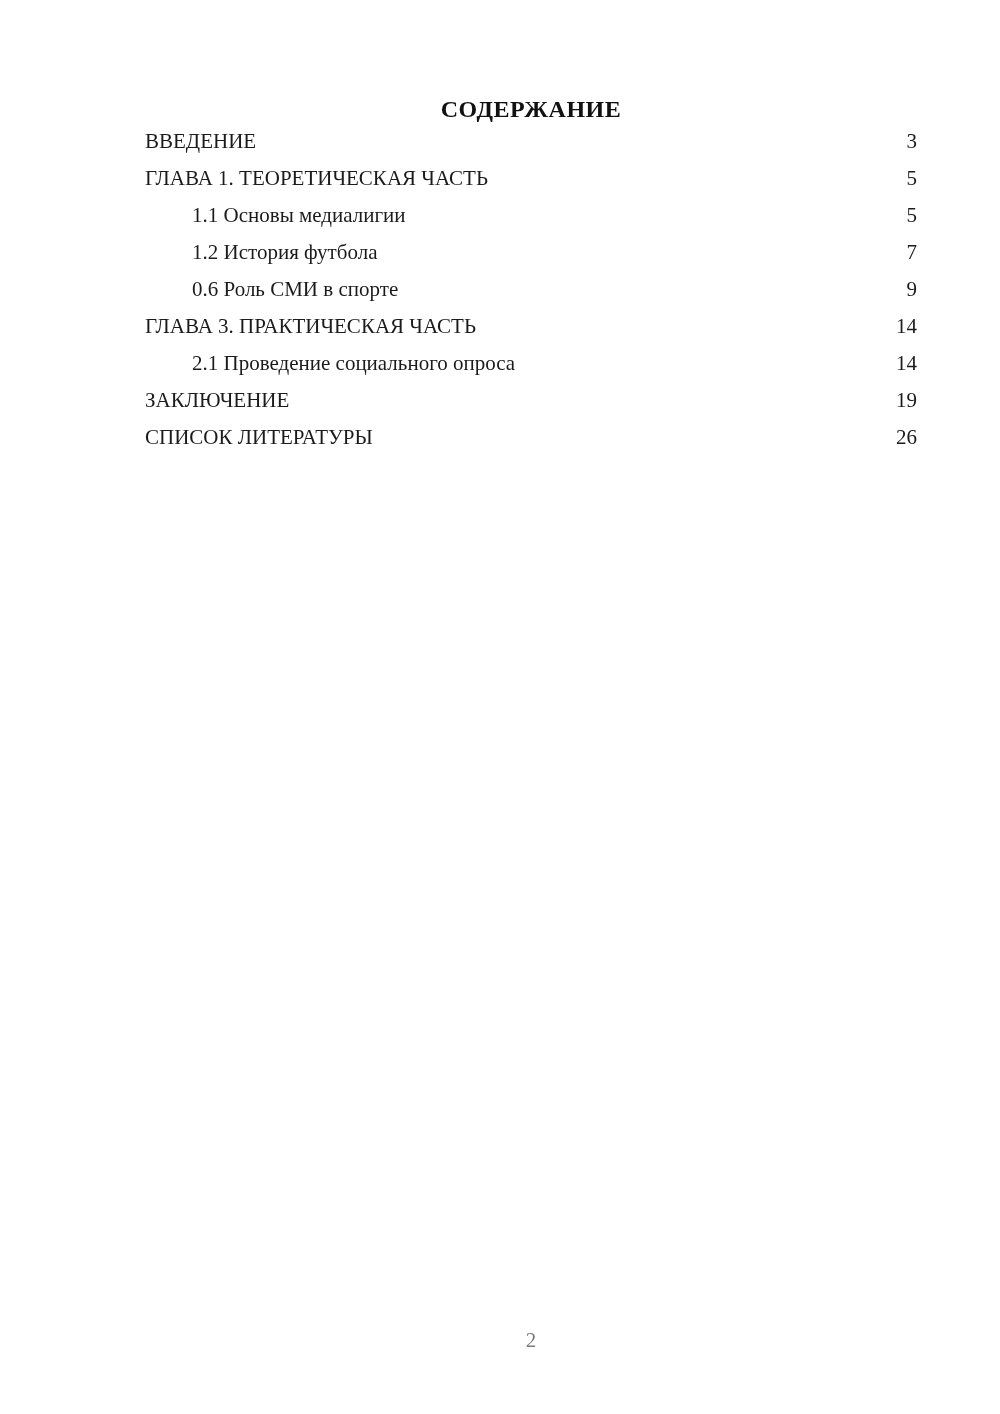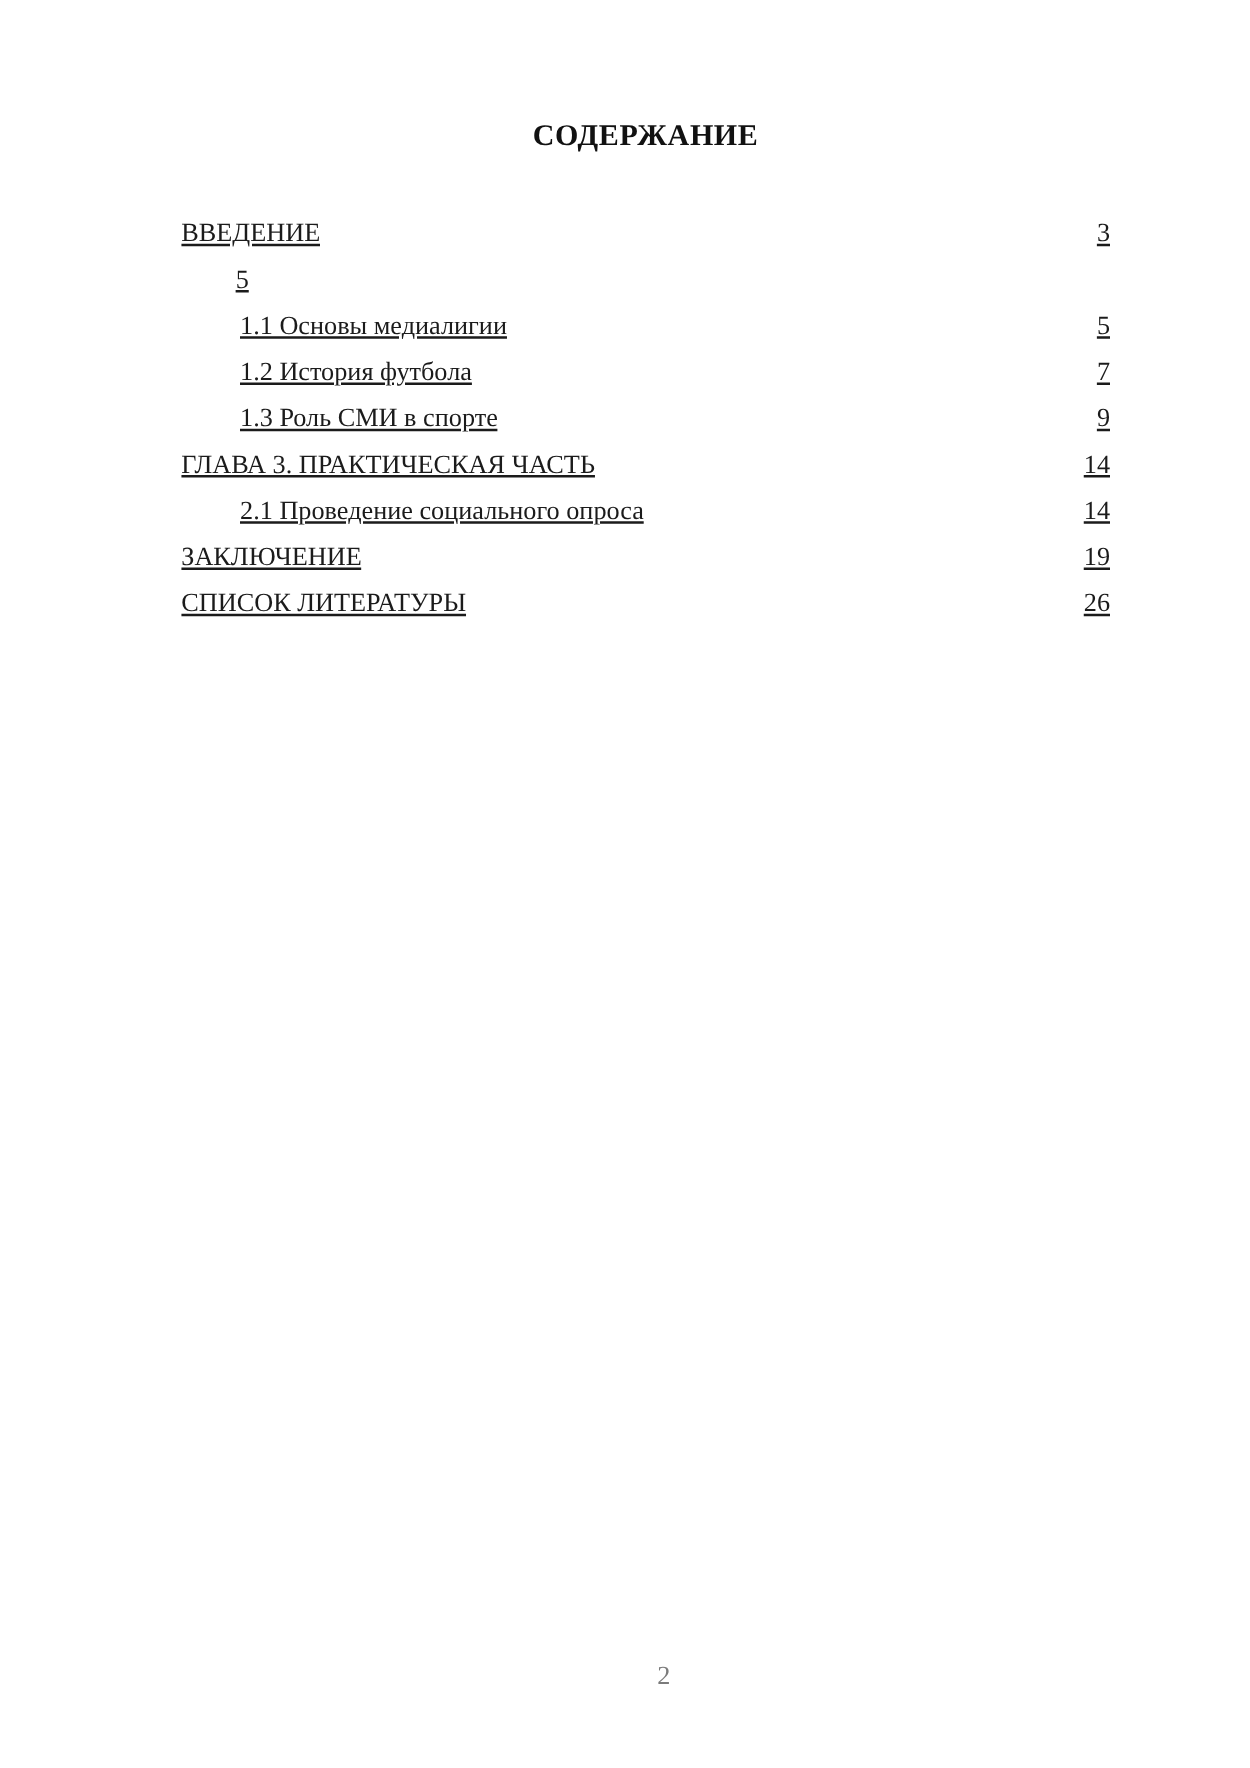--- a/index.html
+++ b/index.html
@@ -15,33 +15,31 @@
     color: #1b1b1b;
     overflow: hidden;
   }
   .page {
     position: absolute;
     top: 0;
     left: 0;
     width: 1000px;
     height: 1414px;
     box-sizing: border-box;
-    padding: 95px 112px 0 145px; 
+    padding: 95px 83px 0 145px; 
   }
   .doc-title {
     text-align: center;
     font-weight: bold;
     font-size: 24px;
     line-height: 28px;
     letter-spacing: 0.5px;
     color: #111111;
   }
   .toc-list {
-    margin-top: 45px;
-    text-decoration: underline;
   }
   .toc-row {
     display: flex;
     justify-content: space-between;
     align-items: baseline;
     font-size: 21px;
     line-height: 37px;
     height: 37px;
     white-space: nowrap;
   }
@@ -76,35 +74,36 @@
   <div class="doc-title">СОДЕРЖАНИЕ</div>
 
   <div class="toc-list">
 
     <div class="toc-row">
       <span class="toc-label">ВВЕДЕНИЕ</span>
       <span class="toc-page">3</span>
     </div>
 
     <div class="toc-row">
+      <span class="toc-label">ГЛАВА 1. ТЕОРЕТИЧЕСКАЯ ЧАСТЬ</span>
       <span class="toc-page">5</span>
     </div>
 
     <div class="toc-row indent">
       <span class="toc-label">1.1 Основы медиалигии</span>
       <span class="toc-page">5</span>
     </div>
 
     <div class="toc-row indent">
       <span class="toc-label">1.2 История футбола</span>
       <span class="toc-page">7</span>
     </div>
 
     <div class="toc-row indent">
-      <span class="toc-label">1.3 Роль СМИ в спорте</span>
+      <span class="toc-label">0.6 Роль СМИ в спорте</span>
       <span class="toc-page">9</span>
     </div>
 
 
     <div class="toc-row">
       <span class="toc-label">ГЛАВА 3. ПРАКТИЧЕСКАЯ ЧАСТЬ</span>
       <span class="toc-page">14</span>
     </div>
 
     <div class="toc-row indent">

